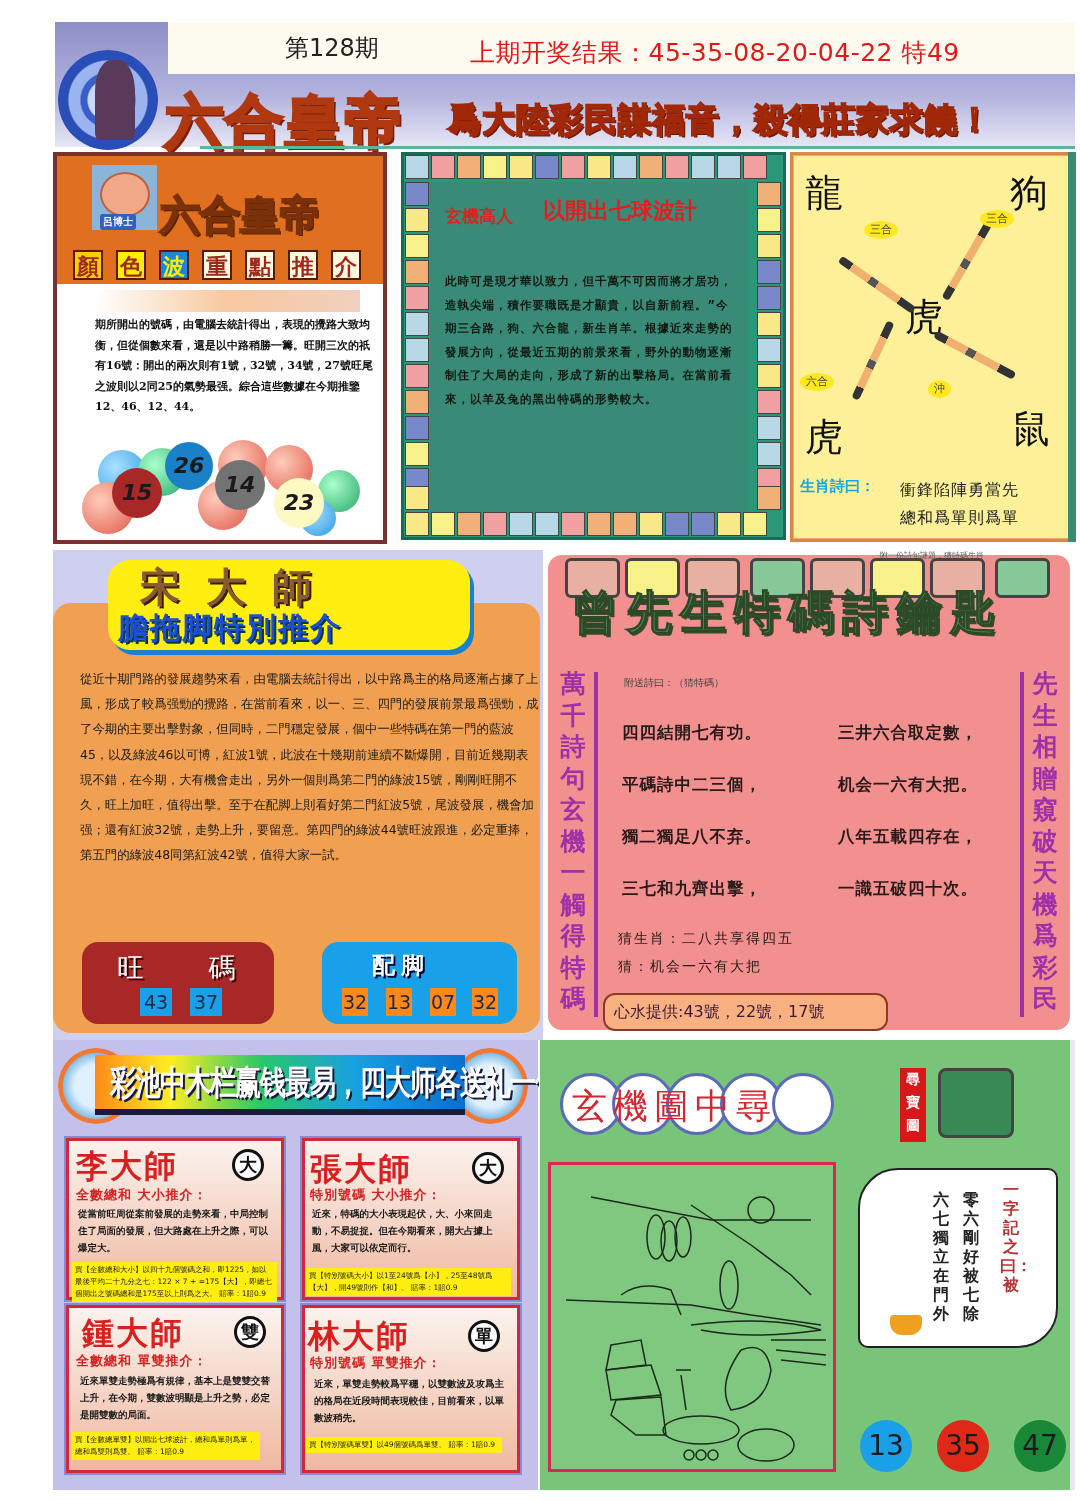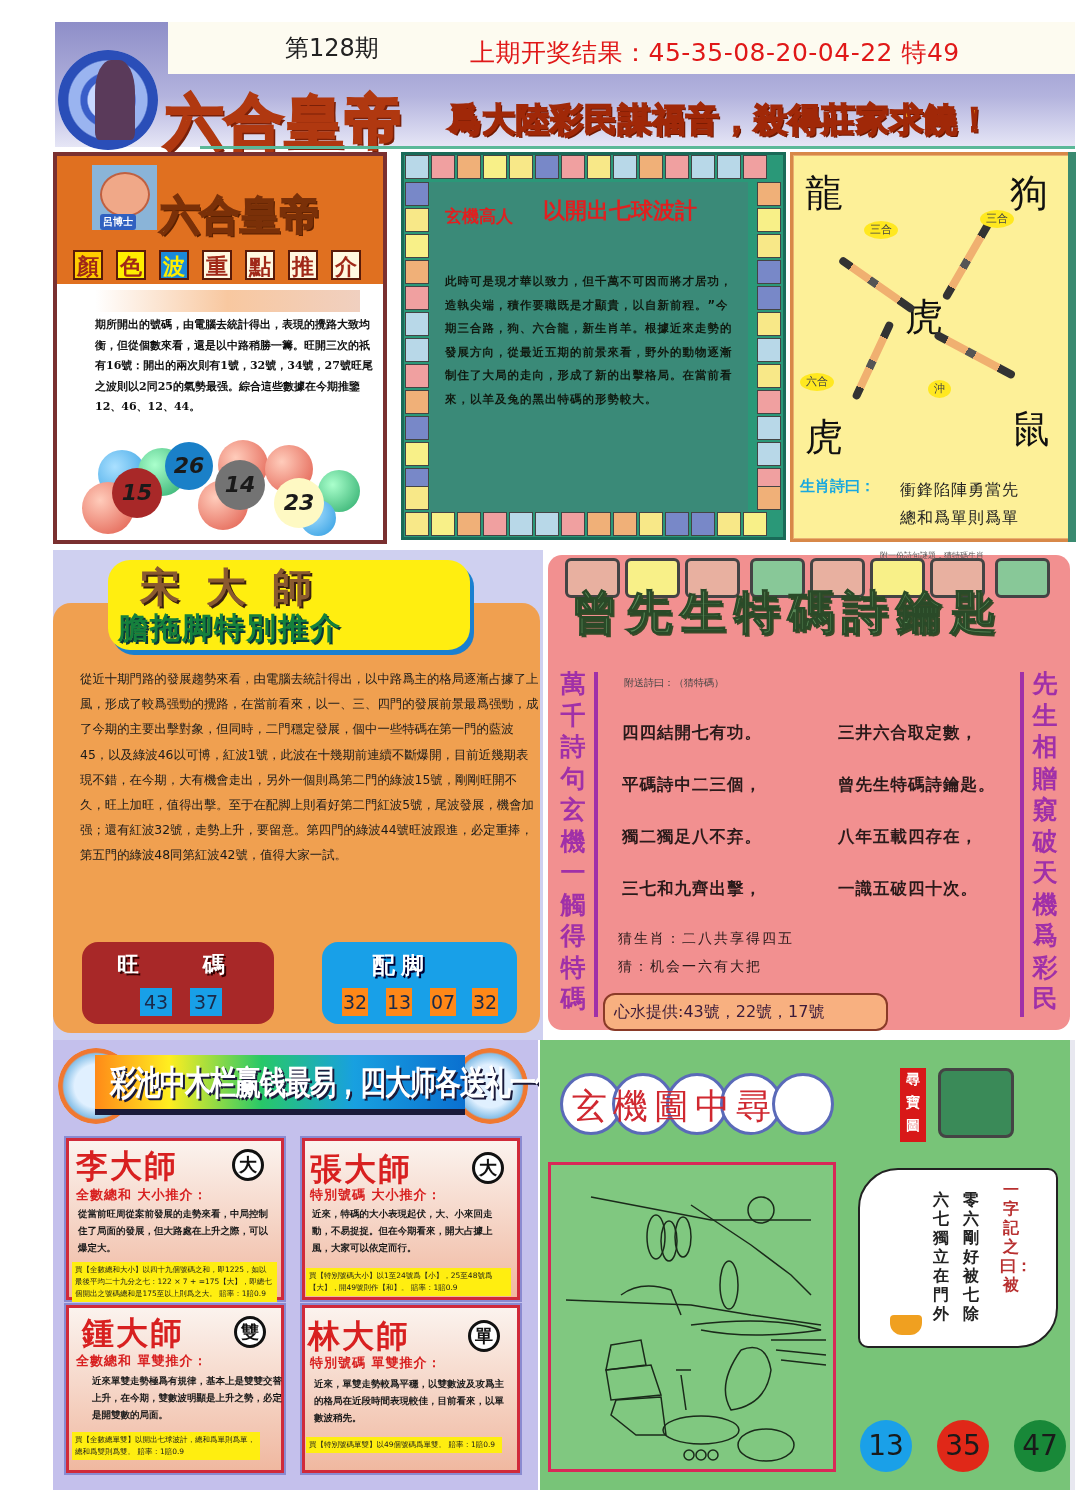--- a/index.html
+++ b/index.html
@@ -41,24 +41,24 @@
 .pill{position:absolute;background:#ffe820;border-radius:50%;font-size:11px;color:#444;text-align:center;line-height:18px;height:18px;padding:0 6px}
 .tail{position:absolute;height:8px;border-radius:4px;background:linear-gradient(90deg,#333 0 15%,#f0b070 15% 40%,#555 40% 50%,#f0b070 50% 80%,#333 80%)}
 #p3-poem-lbl{left:800px;top:477px;font-size:15px;font-weight:bold;color:#18a8e0}
 #p3-poem1{left:900px;top:480px;font-size:16px;color:#222;letter-spacing:1px}
 #p3-poem2{left:900px;top:508px;font-size:16px;color:#222;letter-spacing:1px}
 
 #ml-bg{left:53px;top:550px;width:490px;height:490px;background:#cfd0f0}
 #ml{left:53px;top:603px;width:487px;height:430px;background:#f0a050;border-radius:18px}
 #ml-banner{left:108px;top:560px;width:362px;height:90px;background:#ffee10;border-radius:22px;box-shadow:4px 5px 0 #1a80d0}
 #ml-t1{left:140px;top:560px;font-size:40px;font-weight:bold;color:#8a5a30;letter-spacing:26px;text-shadow:2px 2px 0 #3a2010}
-#ml-t2{left:118px;top:608px;font-size:30px;font-weight:bold;color:#15803d;letter-spacing:2px;text-shadow:2px 2px 0 #0a3838}
+#ml-t2{left:118px;top:608px;font-size:30px;font-weight:bold;color:#1d4ed8;letter-spacing:2px;text-shadow:2px 2px 0 #0a3838}
 #ml-text{left:80px;top:666px;width:460px;font-size:12.4px;line-height:25.2px;color:#1a1a1a}
 #wang{left:82px;top:942px;width:192px;height:82px;background:#a82828;border-radius:16px}
-#wang-t{left:117px;top:950px;font-size:22px;font-weight:bold;color:#fff;letter-spacing:28px;text-shadow:2px 2px 0 #300}
+#wang-t{left:117px;top:950px;font-size:27px;font-weight:normal;color:#fff;letter-spacing:28px;text-shadow:2px 2px 0 #300}
 #pei{left:322px;top:942px;width:195px;height:82px;background:#18a0e8;border-radius:16px}
 #pei-t{left:372px;top:950px;font-size:23px;font-weight:bold;color:#fff;letter-spacing:6px;text-shadow:2px 2px 0 #003}
 .nbox{position:absolute;top:988px;height:28px;font-size:19px;text-align:center;line-height:28px;color:#1a2a4a}
 
 #mr{left:548px;top:555px;width:522px;height:475px;background:#f29090;border-radius:14px}
 .icbox{position:absolute;top:558px;width:55px;height:40px;border:3px solid #444;border-radius:6px}
 #mr-title{left:572px;top:582px;font-size:46px;font-weight:bold;color:#5a8a58;letter-spacing:8px;text-shadow:2px 2px 0 #3a4a28;-webkit-text-stroke:1px #2a4a28}
 #mr-tiny{left:880px;top:550px;font-size:8px;color:#555}
 .vert{position:absolute;width:30px;font-size:25px;font-weight:bold;color:#a030a8;line-height:31.5px;text-align:center}
 .vbar{position:absolute;width:4px;background:#a030a8}
@@ -244,21 +244,21 @@
 <div id="mr-tiny" class="abs">附一份詩句謎題，猜特碼生肖</div>
 <div id="mr-title" class="abs">曾先生特碼詩鑰匙</div>
 <div class="vert" style="left:558px;top:668px">萬千詩句玄機一觸得特碼</div>
 <div class="vbar" style="left:594px;top:672px;height:345px"></div>
 <div class="vert" style="left:1030px;top:668px">先生相贈窺破天機爲彩民</div>
 <div class="vbar" style="left:1020px;top:672px;height:345px"></div>
 <div id="mr-note" class="abs">附送詩曰：（猜特碼）</div>
 <div class="verse" style="left:622px;top:722px">四四結開七有功。</div>
 <div class="verse" style="left:838px;top:722px">三井六合取定數，</div>
 <div class="verse" style="left:622px;top:774px">平碼詩中二三個，</div>
-<div class="verse" style="left:838px;top:774px">曾先生特碼詩鑰匙。</div>
+<div class="verse" style="left:838px;top:774px">机会一六有大把。</div>
 <div class="verse" style="left:622px;top:826px">獨二獨足八不弃。</div>
 <div class="verse" style="left:838px;top:826px">八年五載四存在，</div>
 <div class="verse" style="left:622px;top:878px">三七和九齊出擊，</div>
 <div class="verse" style="left:838px;top:878px">一識五破四十次。</div>
 <div id="mr-g1" class="abs">猜生肖：二八共享得四五</div>
 <div id="mr-g2" class="abs">猜：机会一六有大把</div>
 <div id="mr-box" class="abs"></div>
 <div id="mr-box-t" class="abs">心水提供:43號，22號，17號</div>
 
 <div id="bl" class="abs"></div>
@@ -278,21 +278,21 @@
 <div class="c-name" style="left:310px;top:1148px">張大師</div>
 <div class="c-badge" style="left:472px;top:1152px">大</div>
 <div class="c-sub" style="left:310px;top:1186px">特別號碼 大小推介：</div>
 <div class="c-text" style="left:312px;top:1205px">近來，特碼的大小表現起伏，大、小來回走動，不易捉捉。但在今期看來，開大占據上風，大家可以依定而行。</div>
 <div class="c-yel" style="left:306px;top:1268px">買【特別號碼大小】以1至24號爲【小】，25至48號爲【大】，開49號則作【和】。 賠率：1賠0.9</div>
 
 <div class="card" style="left:66px;top:1305px;height:168px"></div>
 <div class="c-name" style="left:82px;top:1312px">鍾大師</div>
 <div class="c-badge" style="left:234px;top:1316px">雙</div>
 <div class="c-sub" style="left:76px;top:1352px">全數總和 單雙推介：</div>
-<div class="c-text" style="left:92px;top:1372px">近來單雙走勢極爲有規律，基本上是雙雙交替上升，在今期，雙數波明顯是上升之勢，必定是開雙數的局面。</div>
+<div class="c-text" style="left:80px;top:1372px">近來單雙走勢極爲有規律，基本上是雙雙交替上升，在今期，雙數波明顯是上升之勢，必定是開雙數的局面。</div>
 <div class="c-yel" style="left:72px;top:1432px;width:188px">買【全數總單雙】以開出七球波計，總和爲單則爲單，總和爲雙則爲雙。 賠率：1賠0.9</div>
 
 <div class="card" style="left:302px;top:1305px;height:168px"></div>
 <div class="c-name" style="left:308px;top:1315px">林大師</div>
 <div class="c-badge" style="left:468px;top:1320px">單</div>
 <div class="c-sub" style="left:310px;top:1354px">特別號碼 單雙推介：</div>
 <div class="c-text" style="left:314px;top:1375px">近來，單雙走勢較爲平穩，以雙數波及攻爲主的格局在近段時間表現較佳，目前看來，以單數波稍先。</div>
 <div class="c-yel" style="left:306px;top:1437px;width:196px">買【特別號碼單雙】以49個號碼爲單雙。 賠率：1賠0.9</div>
 
 <div id="br" class="abs"></div>

